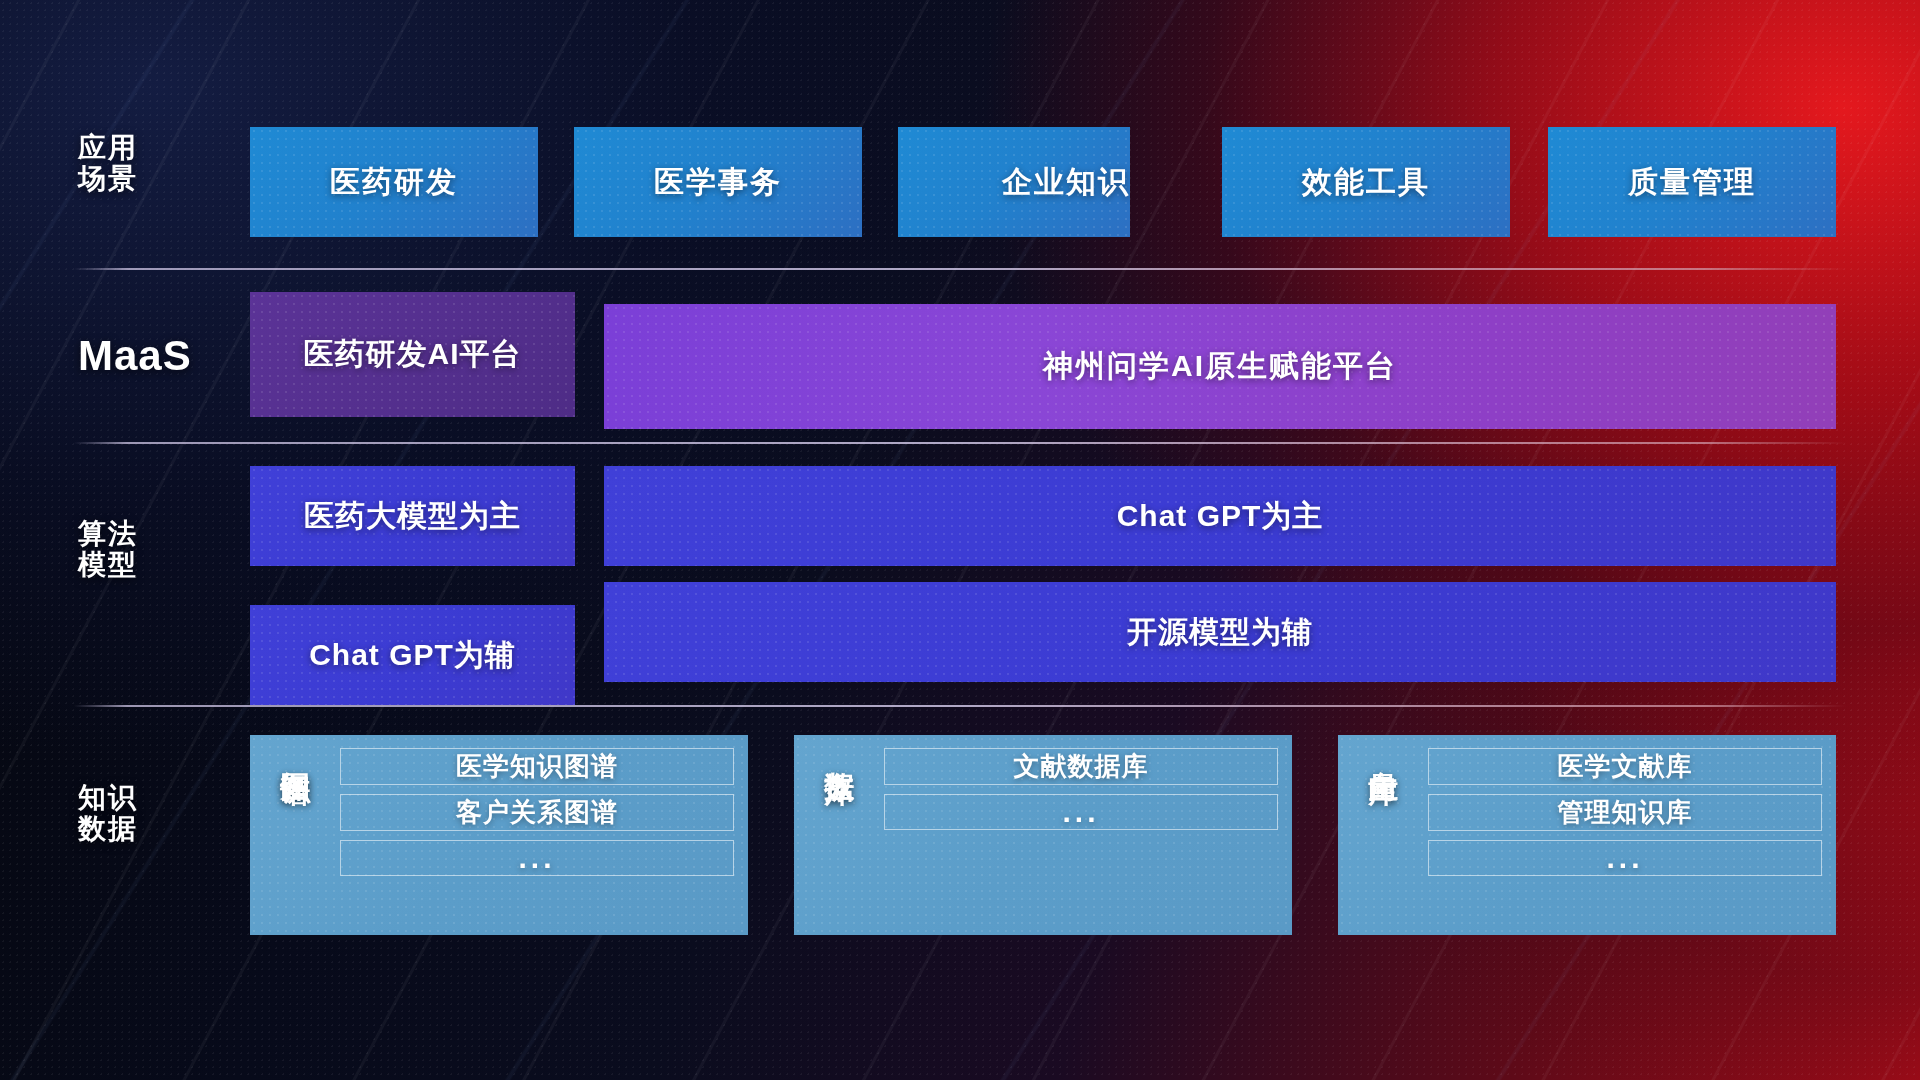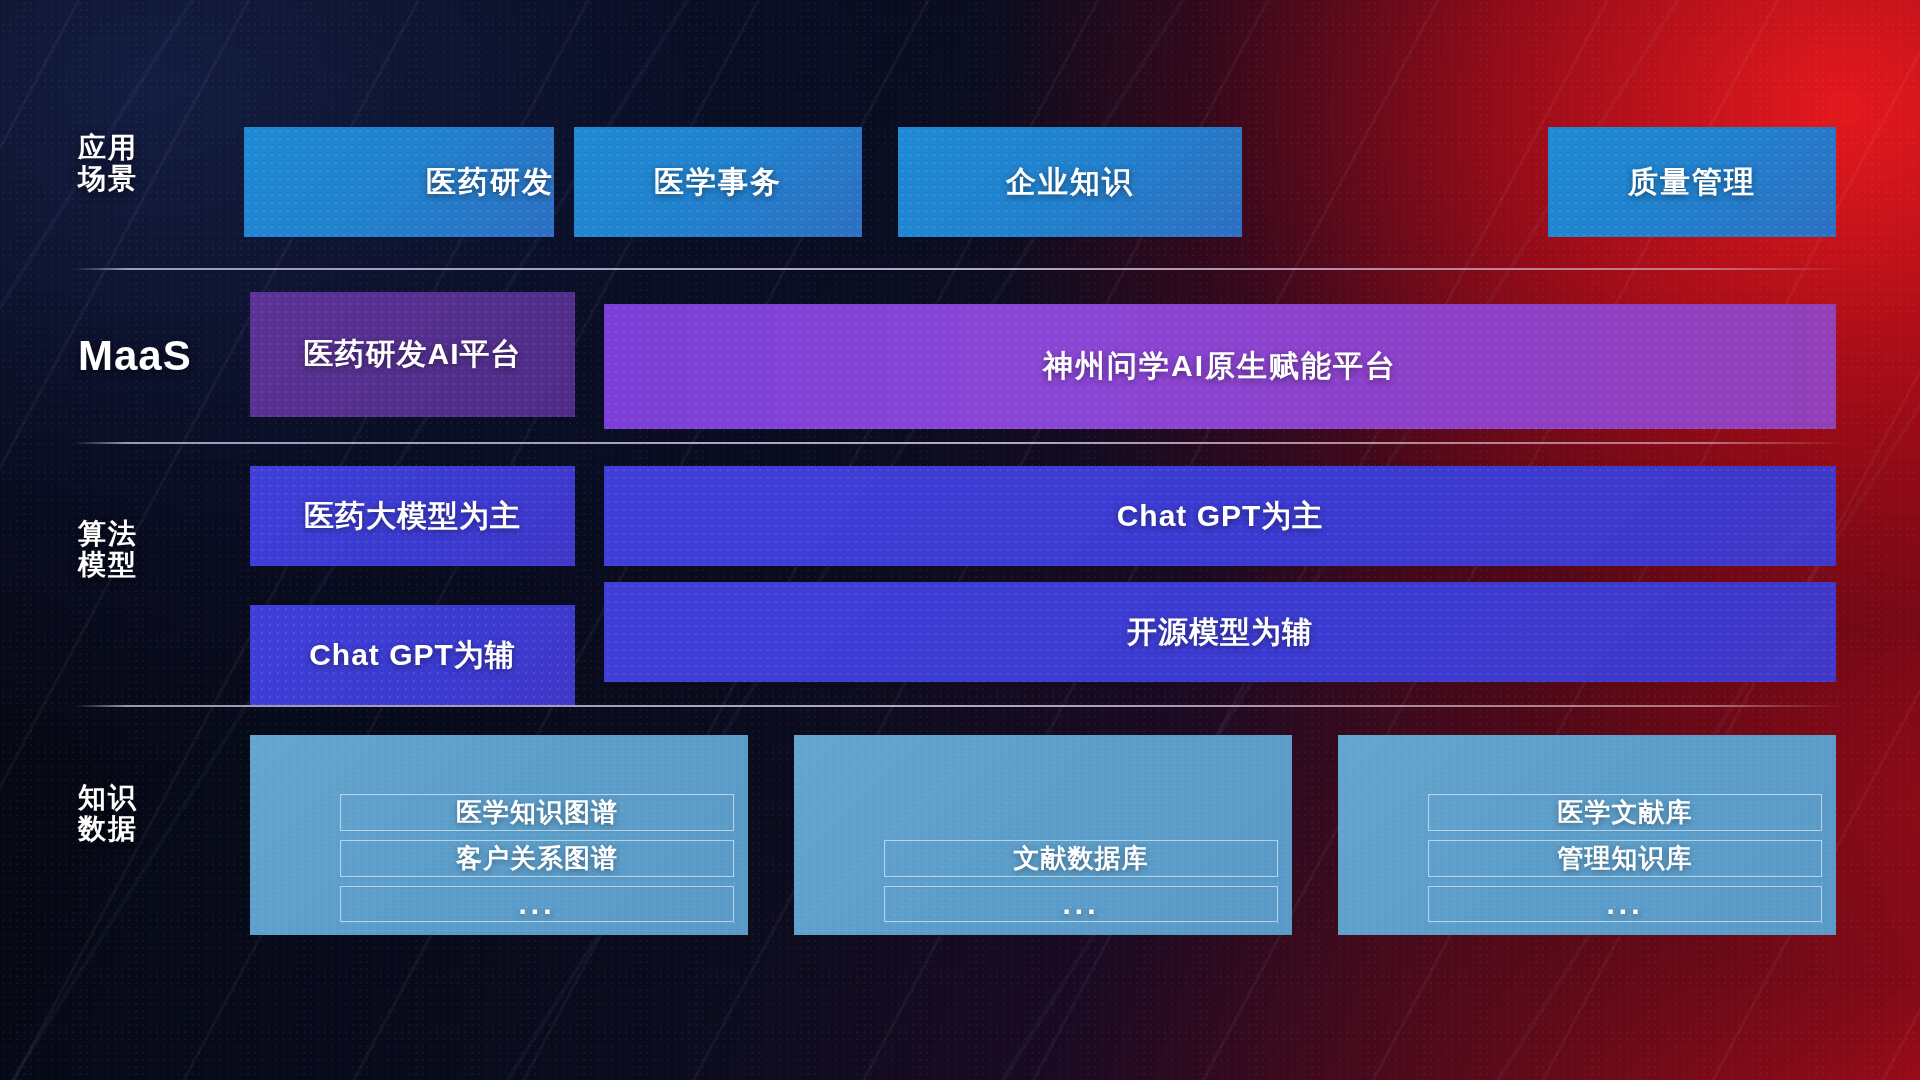--- a/index.html
+++ b/index.html
@@ -105,21 +105,21 @@
   
   .algo-box {
     background:linear-gradient(135deg,#4040d8 0%,#3b3bd2 55%,#4038c8 100%);
     font-size:30px; letter-spacing:1px;
   }
 
   
   .kgroup {
     position:absolute; top:0; height:200px;
     background:linear-gradient(135deg,#64a5cf 0%,#5b9dc9 50%,#5a9ac6 100%);
-    display:flex; align-items:flex-end;
+    display:flex; align-items:flex-start;
     padding:13px 14px;
     overflow:hidden;
   }
   .kgroup .dots {
     position:absolute; inset:0;
     background-image:radial-gradient(rgba(255,255,255,0.10) 1px, transparent 1px);
     background-size:8px 8px; pointer-events:none;
   }
   .kgroup-title {
     position:relative; z-index:2;
@@ -150,31 +150,35 @@
 </head>
 <body>
 
 <div id="stage">
   <div id="content">
 
     <div class="row" style="top:127px;height:110px;">
       <div class="rail-label" style="top:5px;">应用
 场景</div>
 
-      <div class="box app-box" style="left:244px;width:310px;justify-content:flex-end;">
+      <div class="box app-box" style="left:250px;width:288px;">
         <div class="dots"></div>
         <span class="lbl">医药研发</span>
       </div>
       <div class="box app-box" style="left:574px;width:288px;">
         <div class="dots"></div>
         <span class="lbl">医学事务</span>
       </div>
-      <div class="box app-box" style="left:898px;width:344px;">
+      <div class="box app-box" style="left:898px;width:232px;justify-content:flex-end;">
         <div class="dots"></div>
         <span class="lbl">企业知识</span>
+      </div>
+      <div class="box app-box" style="left:1222px;width:288px;">
+        <div class="dots"></div>
+        <span class="lbl">效能工具</span>
       </div>
       <div class="box app-box" style="left:1548px;width:288px;">
         <div class="dots"></div>
         <span class="lbl">质量管理</span>
       </div>
     </div>
 
     <div class="divider" style="top:268px;"></div>
 
     <div class="row" style="top:292px;height:125px;padding-left:11px;">

